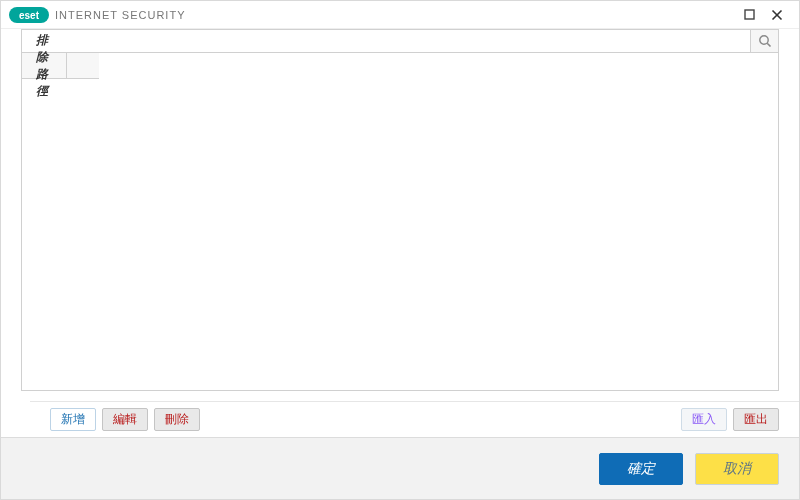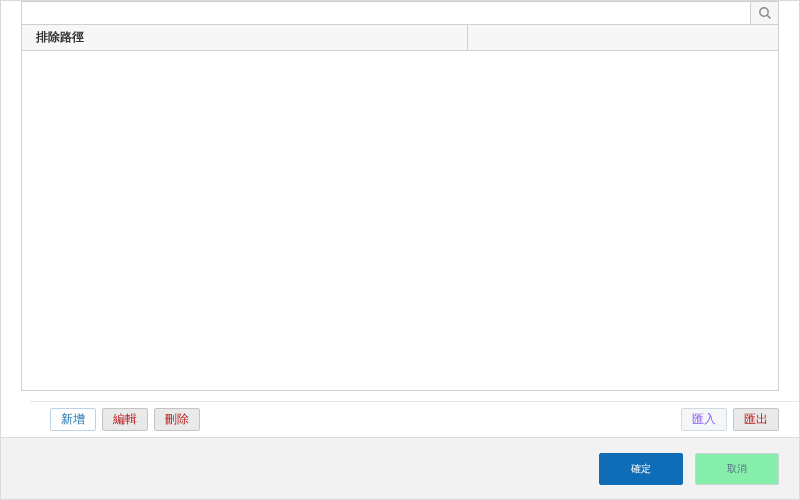--- a/index.html
+++ b/index.html
@@ -14,41 +14,62 @@
   .win-btn svg { display: block; }
   .header-row { display: flex; align-items: center; padding: 8px 20px 10px 20px; }
   .page-title { font-size: 20px; color: #4a4a4a; font-weight: 400; }
   .header-spacer { flex: 1; }
   .help-icon { color: #9f9f9f; font-size: 18px; cursor: pointer; width: 20px; text-align: center; }
   .content { flex: 1; padding: 0 20px 10px 20px; display: flex; flex-direction: column; }
   .search-row { display: flex; border: 1px solid #d0d0d0; background: #fff; height: 24px; }
   .search-input { flex: 1; border: none; outline: none; padding: 0 8px; font-size: 12px; background: transparent; }
   .search-btn { width: 28px; display: flex; align-items: center; justify-content: center; border-left: 1px solid #d0d0d0; background: #f6f6f6; cursor: pointer; }
   .search-btn svg { stroke: #888; }
-  .table-wrap { border: 1px solid #d0d0d0; border-top: none; display: flex; flex-direction: column; flex: 1; min-height: 0; }
+  .table-wrap { border: 1px solid #d0d0d0; border-top: none; display: flex; flex: 1; min-height: 0; font-style: italic; }
   .thead { display: flex; background: #f7f7f7; border-bottom: 1px solid #d0d0d0; height: 26px; }
   .th { font-size: 12px; color: #333; font-weight: 700; display: flex; align-items: center; padding: 0 14px; }
   .col-path { flex: 0 0 59%; border-right: 1px solid #d0d0d0; }
   .col-comment { flex: 1; }
   .tbody { flex: 1; background: #fff; }
   .toolbar { display: flex; align-items: center; padding: 6px 20px 6px 20px; gap: 6px; border-top: 1px solid #e6e6e6; margin-left: 29px; }
   .tb-btn { font-size: 12px; padding: 2px 10px; border: 1px solid #c4c4c4; background: #e9e9e9; color: #b91c1c; border-radius: 2px; cursor: default; }
   .tb-btn.enabled { background: #fff; color: #1a6fb0; border-color: #bcd3e6; cursor: pointer; }
   .tb-btn.link-enabled { background: #f4f6f8; color: #8b5cf6; border-color: #cfdce7; cursor: pointer; }
   .toolbar-spacer { flex: 1; }
   .footer { height: 62px; background: #f2f2f2; border-top: 1px solid #dcdcdc; display: flex; align-items: center; justify-content: flex-end; padding: 0 20px; gap: 12px; }
-  .btn { min-width: 84px; height: 32px; font-size: 10px; border-radius: 2px; cursor: pointer; display: inline-flex; align-items: center; justify-content: center; }
+  .btn { min-width: 84px; height: 32px; font-size: 14px; border-radius: 2px; cursor: pointer; display: inline-flex; align-items: center; justify-content: center; font-style: italic; }
   .btn-primary { background: #0f6cb6; color: #fff; border: 1px solid #0f6cb6; }
-  .btn-secondary { background: #86efac; color: #5b7386; border: 1px solid #c8d2da; }
+  .btn-secondary { background: #fde047; color: #5b7386; border: 1px solid #c8d2da; }
 </style>
 </head>
 <body>
 
 <div class="window">
 
+  <div class="titlebar">
+    <span class="logo-badge">
+      <svg width="40" height="16" viewBox="0 0 40 16">
+        <rect x="0" y="0" rx="8" ry="8" width="40" height="16" fill="#01a59b"></rect>
+        <text x="20" y="12" text-anchor="middle" font-family="Arial" font-size="10" font-weight="700" fill="#ffffff">eset</text>
+      </svg>
+    </span>
+    <span class="product-name">INTERNET SECURITY</span>
+    <span class="titlebar-spacer"></span>
+    <span class="win-btn">
+      <svg width="11" height="11" viewBox="0 0 11 11">
+          <rect x="1" y="1" width="9" height="9" fill="none" stroke="#444" stroke-width="1.4"></rect>
+        </svg>
+    </span>
+    <span class="win-btn">
+      <svg width="12" height="12" viewBox="0 0 12 12">
+          <line x1="1.5" y1="1.5" x2="10.5" y2="10.5" stroke="#333" stroke-width="1.6"></line>
+          <line x1="10.5" y1="1.5" x2="1.5" y2="10.5" stroke="#333" stroke-width="1.6"></line>
+        </svg>
+    </span>
+  </div>
 
 
   <div class="content">
     <div class="search-row">
       <input class="search-input" type="text" placeholder="" style="">
       <div class="search-btn">
         <svg width="14" height="14" viewBox="0 0 14 14">
           <circle cx="6" cy="6" r="4.2" fill="none" stroke-width="1.4"></circle>
           <line x1="9.2" y1="9.2" x2="12.5" y2="12.5" stroke-width="1.6"></line>
         </svg>

